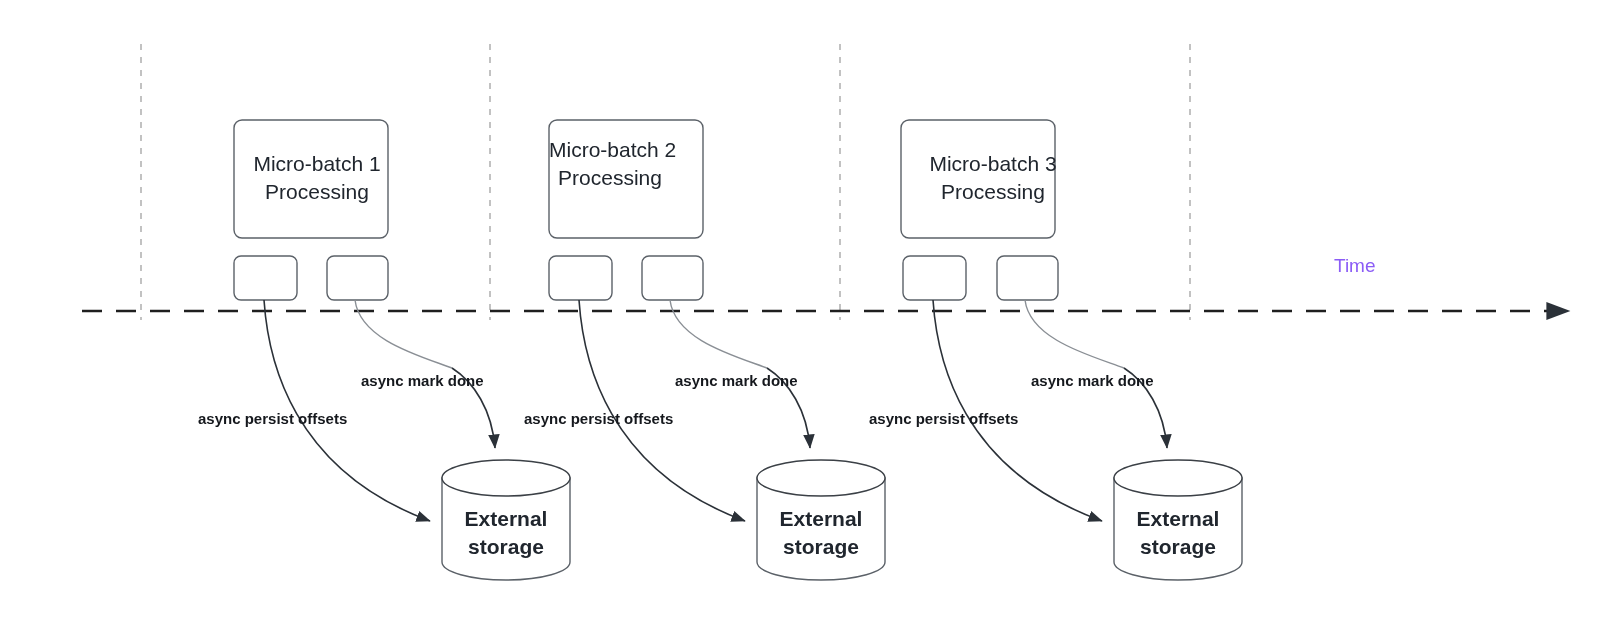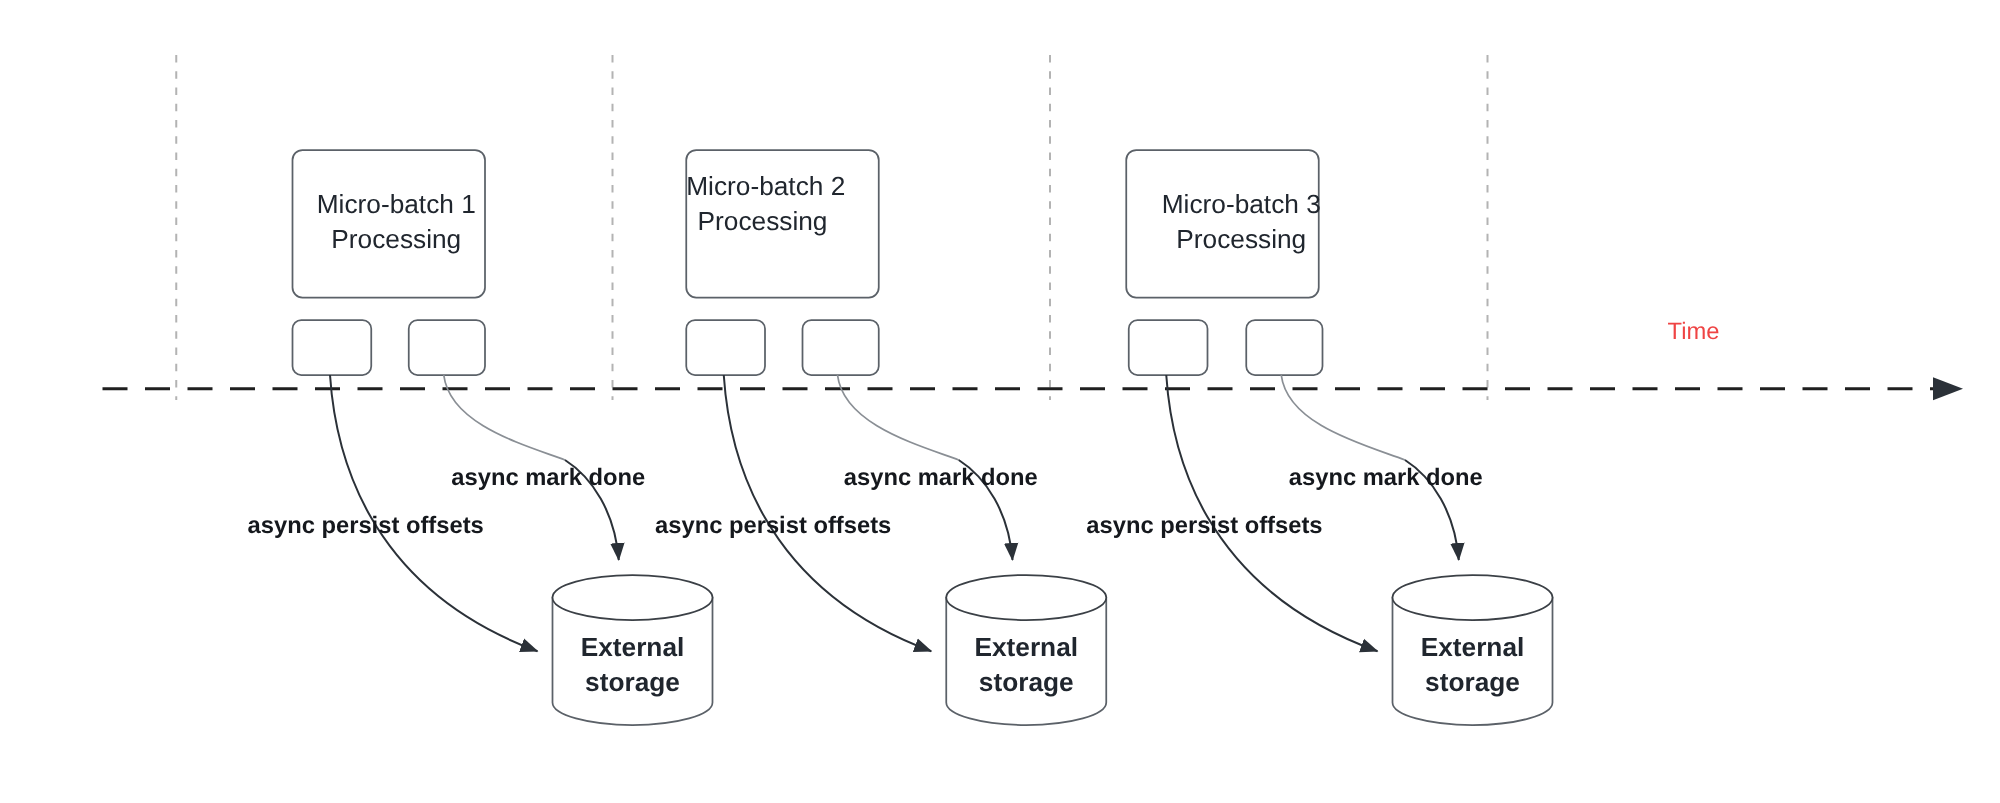--- a/index.html
+++ b/index.html
@@ -34,27 +34,27 @@
     color: #20262e;
   }
   .storage-label {
     font-size: 21px;
     line-height: 28px;
     text-align: center;
     color: #20262e;
     font-weight: bold;
   }
   .flow-label {
-    font-size: 19px;
+    font-size: 15px;
     font-weight: bold;
     color: #15181d;
   }
   .time-label {
     font-size: 19px;
-    color: #ef4444;
+    color: #8b5cf6;
   }
 </style>
 </head>
 <body>
 
 <svg id="canvas" viewBox="0 0 1600 642" xmlns="http://www.w3.org/2000/svg">
   <defs>
     <marker id="arrowFilled" markerWidth="10" markerHeight="10" refX="8.5" refY="4" orient="auto" markerUnits="strokeWidth">
       <path d="M0,0.4 L9,4 L0,7.6 Z" fill="#2b3138"></path>
     </marker>

